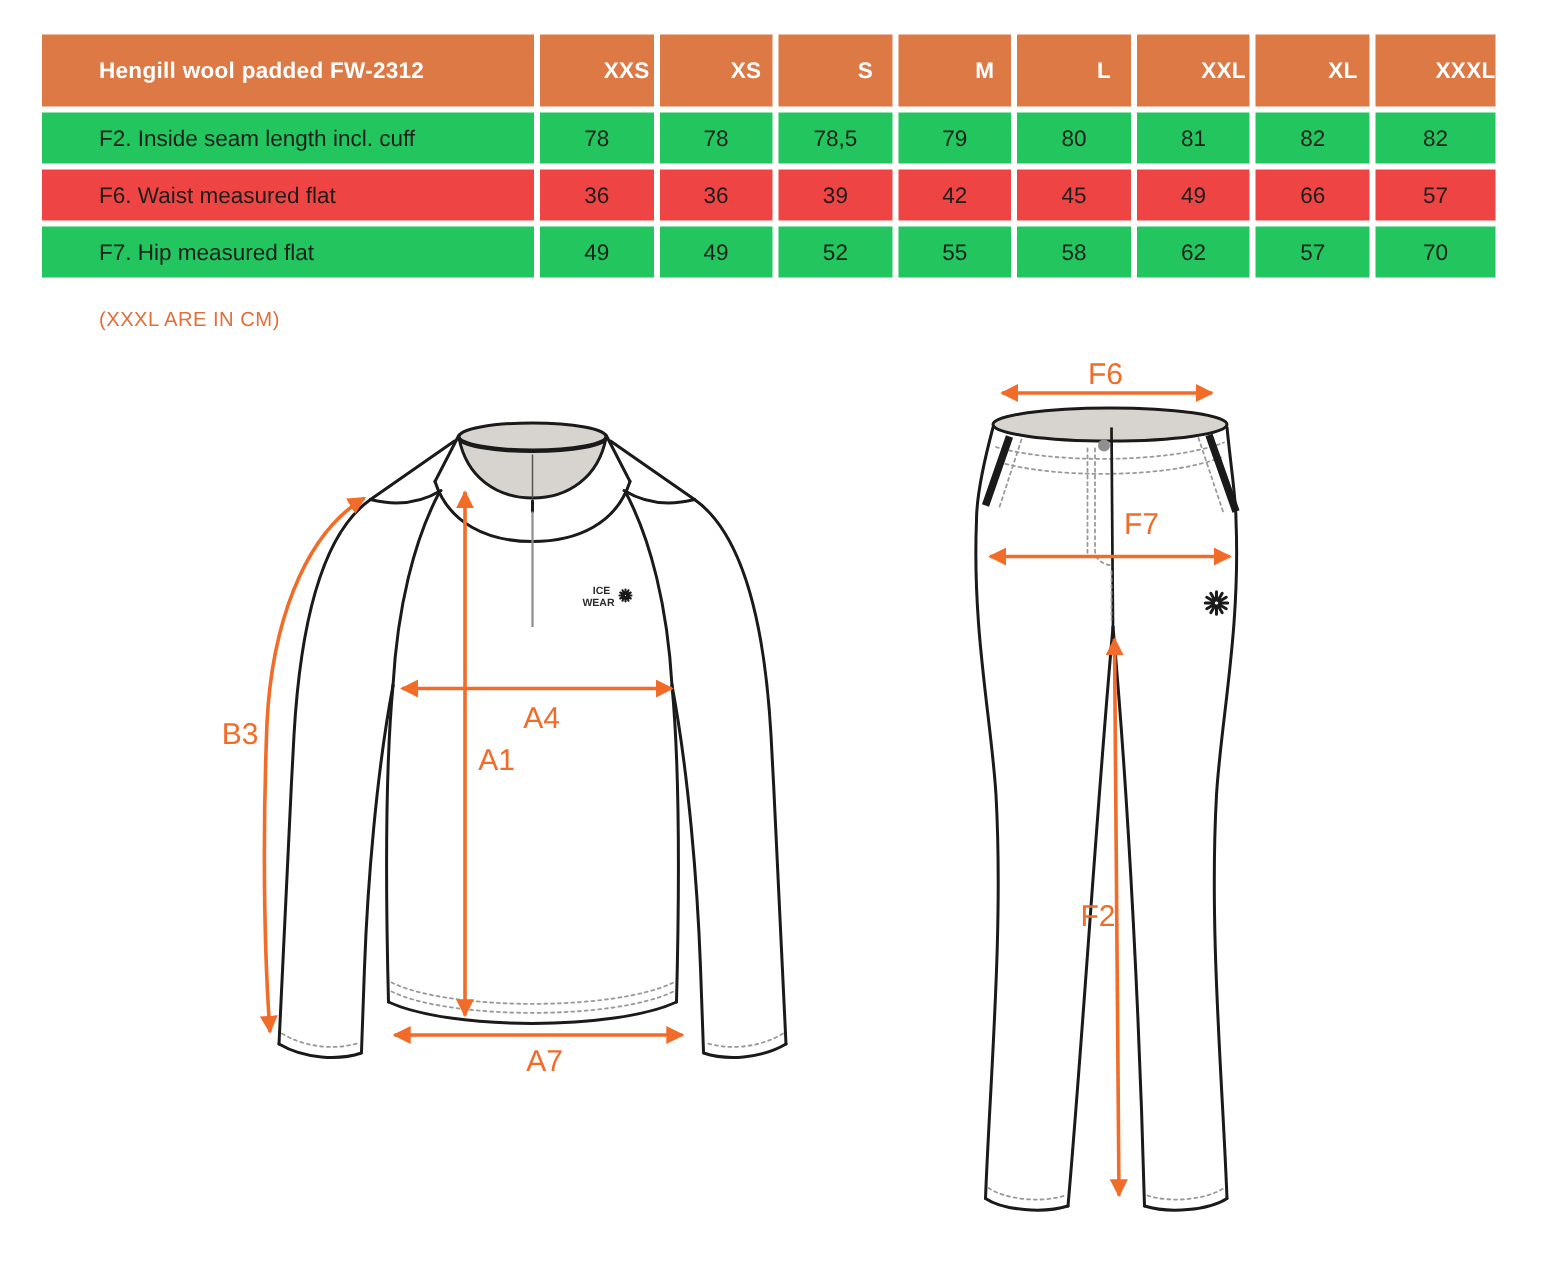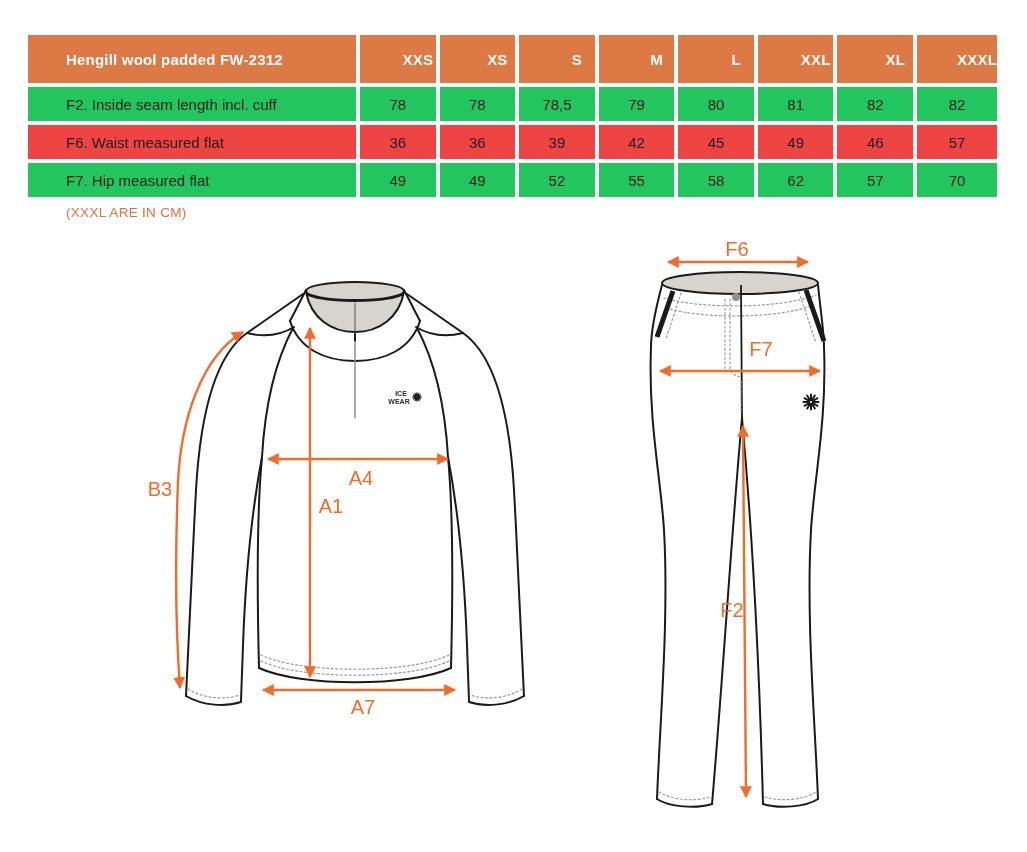--- a/index.html
+++ b/index.html
@@ -1,21 +1,21 @@
 <!DOCTYPE html>
 <html><head>
 <meta charset="utf-8">
 <style>
   html,body{margin:0;padding:0;background:#ffffff;}
   .canvas{position:relative;width:1027px;height:852px;background:#ffffff;overflow:hidden;
           font-family:"Liberation Sans",sans-serif;}
   
   .size-table{position:absolute;left:28px;top:23px;width:969px;
               display:grid;grid-template-columns:328px repeat(8,1fr);
-              grid-auto-rows:auto;gap:4px;margin-top:12px;}
+              grid-auto-rows:auto;gap:4px;}
   .cell{display:flex;align-items:center;justify-content:center;}
   .hcell{background:#dc7944;color:#ffffff;height:48px;font-size:15px;font-weight:bold;letter-spacing:.2px;padding-left:40px;}
   .hcell.first{justify-content:flex-start;padding-left:38px;box-sizing:border-box;}
   .dcell{height:34px;font-size:15px;color:#1e1e1c;}
   .dcell.first{justify-content:flex-start;padding-left:38px;box-sizing:border-box;}
   .row-a{background:#22c55e;}
   .row-b{background:#ef4444;}
   
   .cm-note{position:absolute;left:66px;top:205px;color:#e0703c;font-size:13.5px;letter-spacing:.3px;}
   
@@ -57,21 +57,21 @@
     <div class="cell dcell row-a">82</div>
     <div class="cell dcell row-a">82</div>
 
     <div class="cell dcell first row-b">F6. Waist measured flat</div>
     <div class="cell dcell row-b">36</div>
     <div class="cell dcell row-b">36</div>
     <div class="cell dcell row-b">39</div>
     <div class="cell dcell row-b">42</div>
     <div class="cell dcell row-b">45</div>
     <div class="cell dcell row-b">49</div>
-    <div class="cell dcell row-b">46</div>
+    <div class="cell dcell row-b">66</div>
     <div class="cell dcell row-b">57</div>
 
     <div class="cell dcell first row-a">F7. Hip measured flat</div>
     <div class="cell dcell row-a">49</div>
     <div class="cell dcell row-a">49</div>
     <div class="cell dcell row-a">52</div>
     <div class="cell dcell row-a">55</div>
     <div class="cell dcell row-a">58</div>
     <div class="cell dcell row-a">62</div>
     <div class="cell dcell row-a">57</div>

